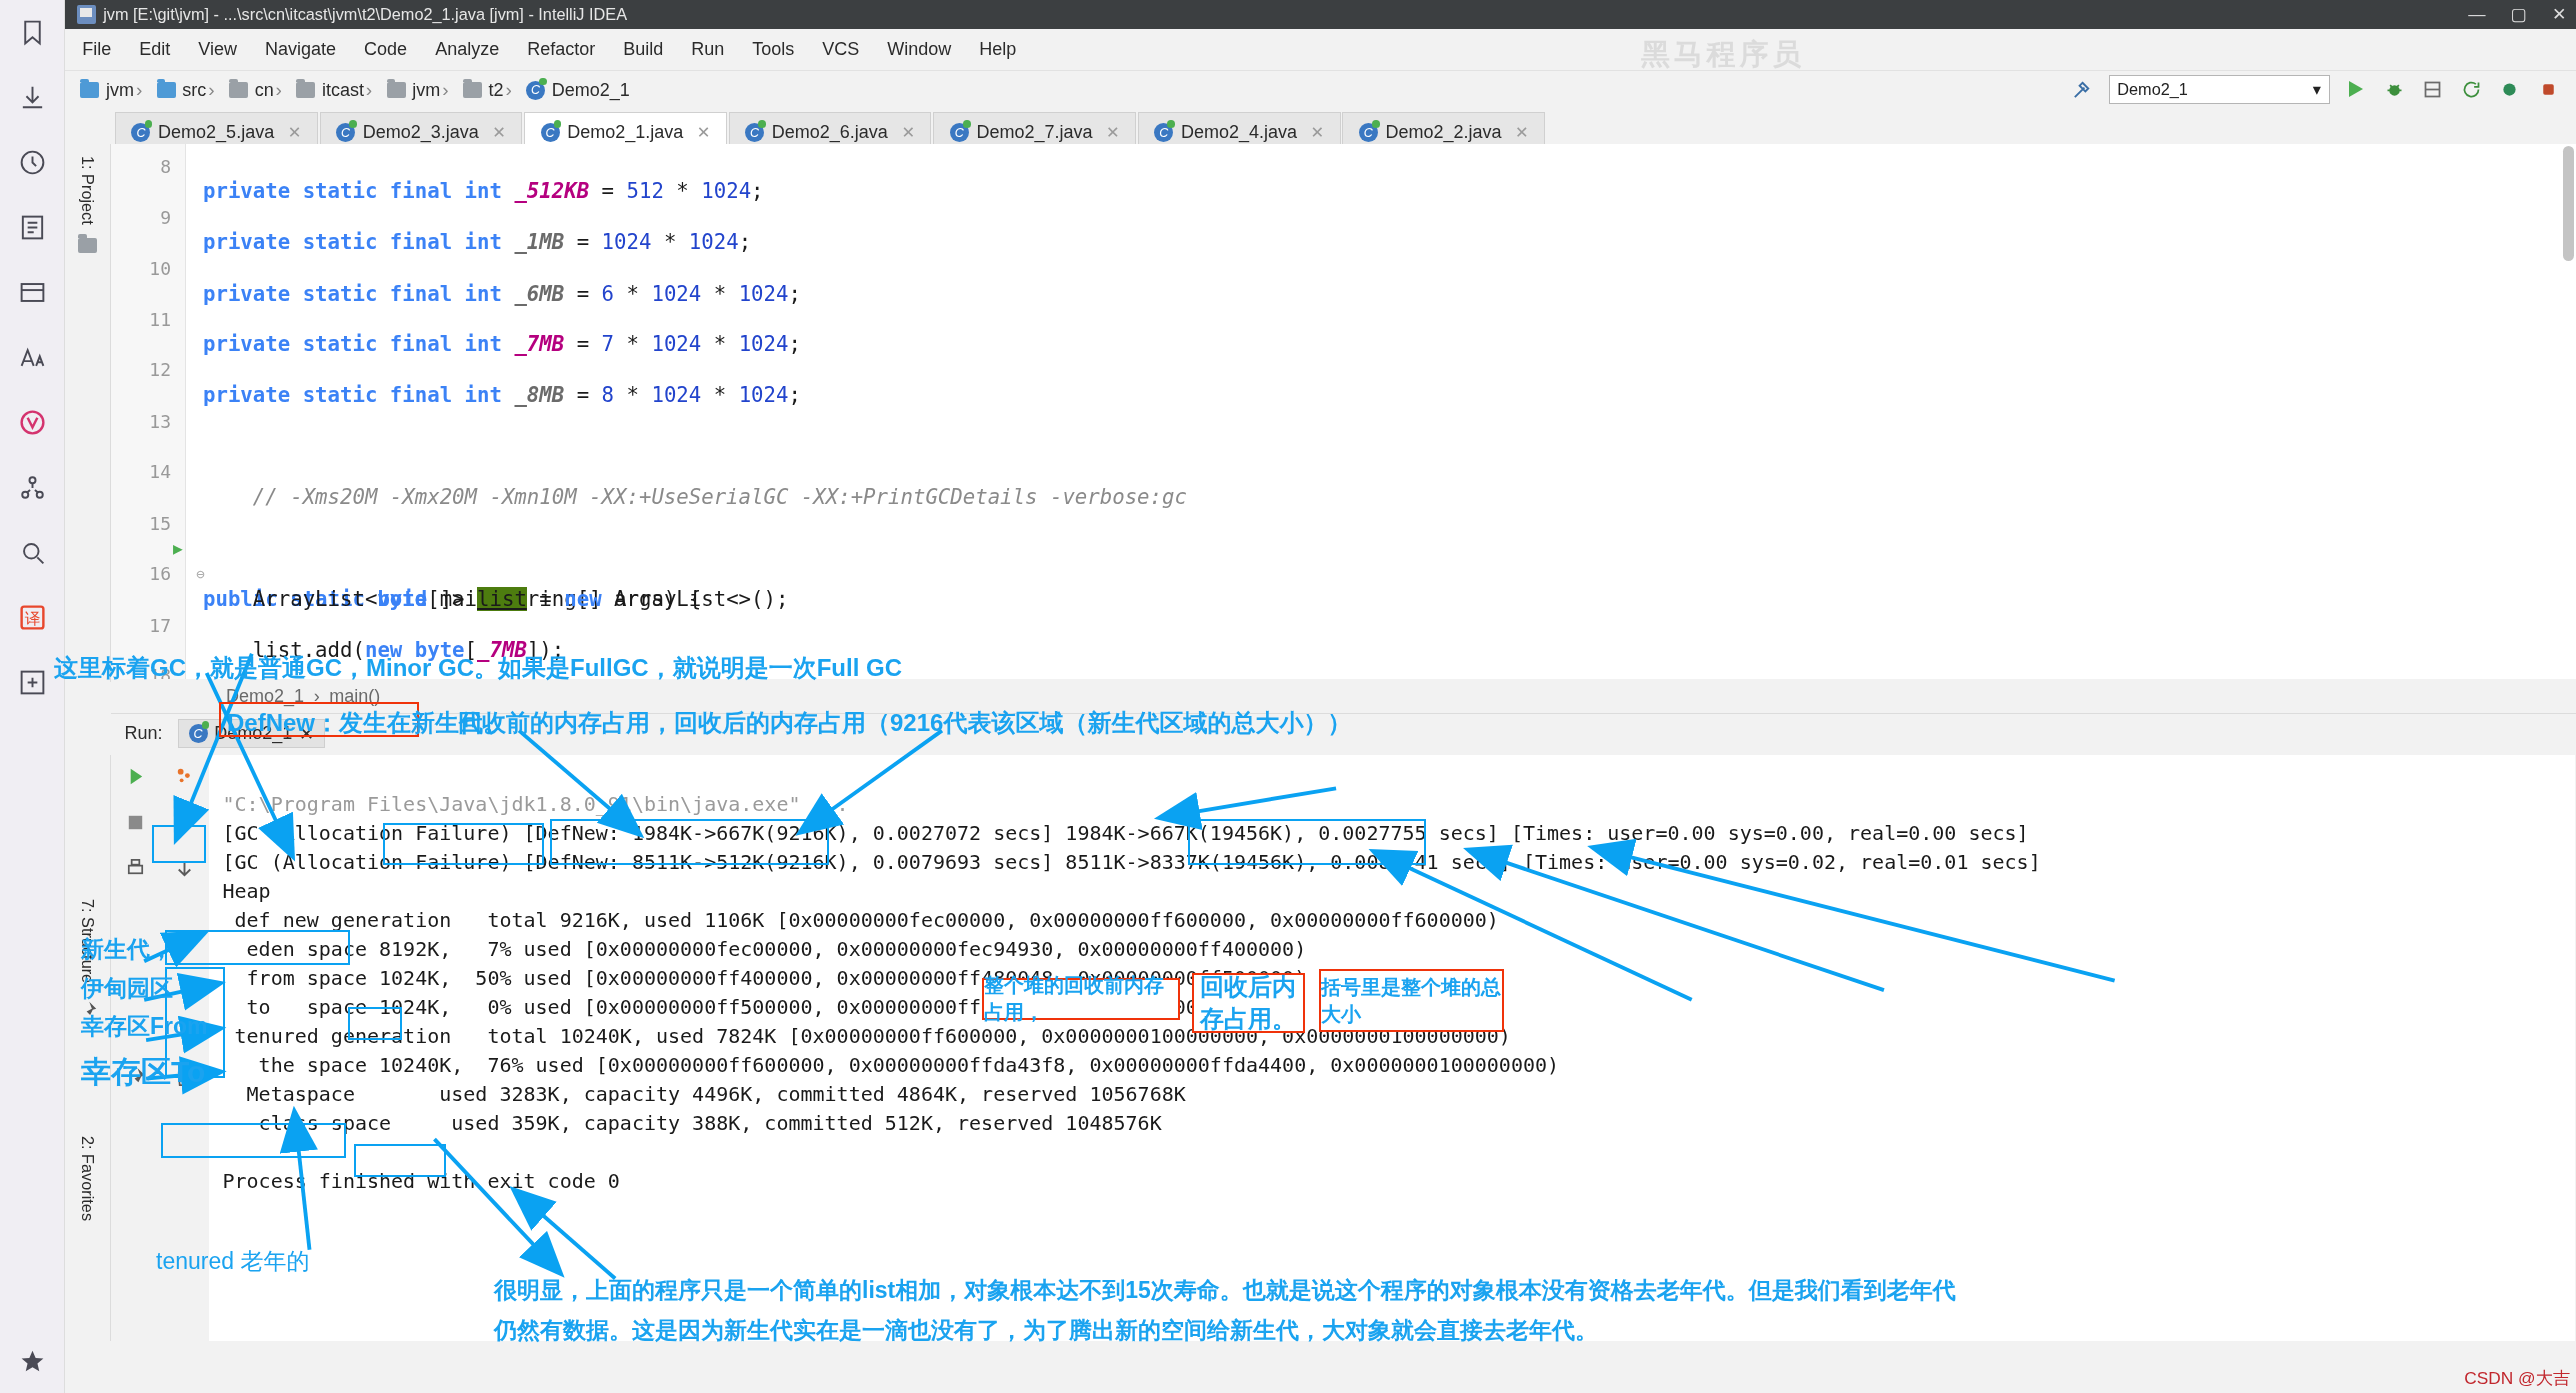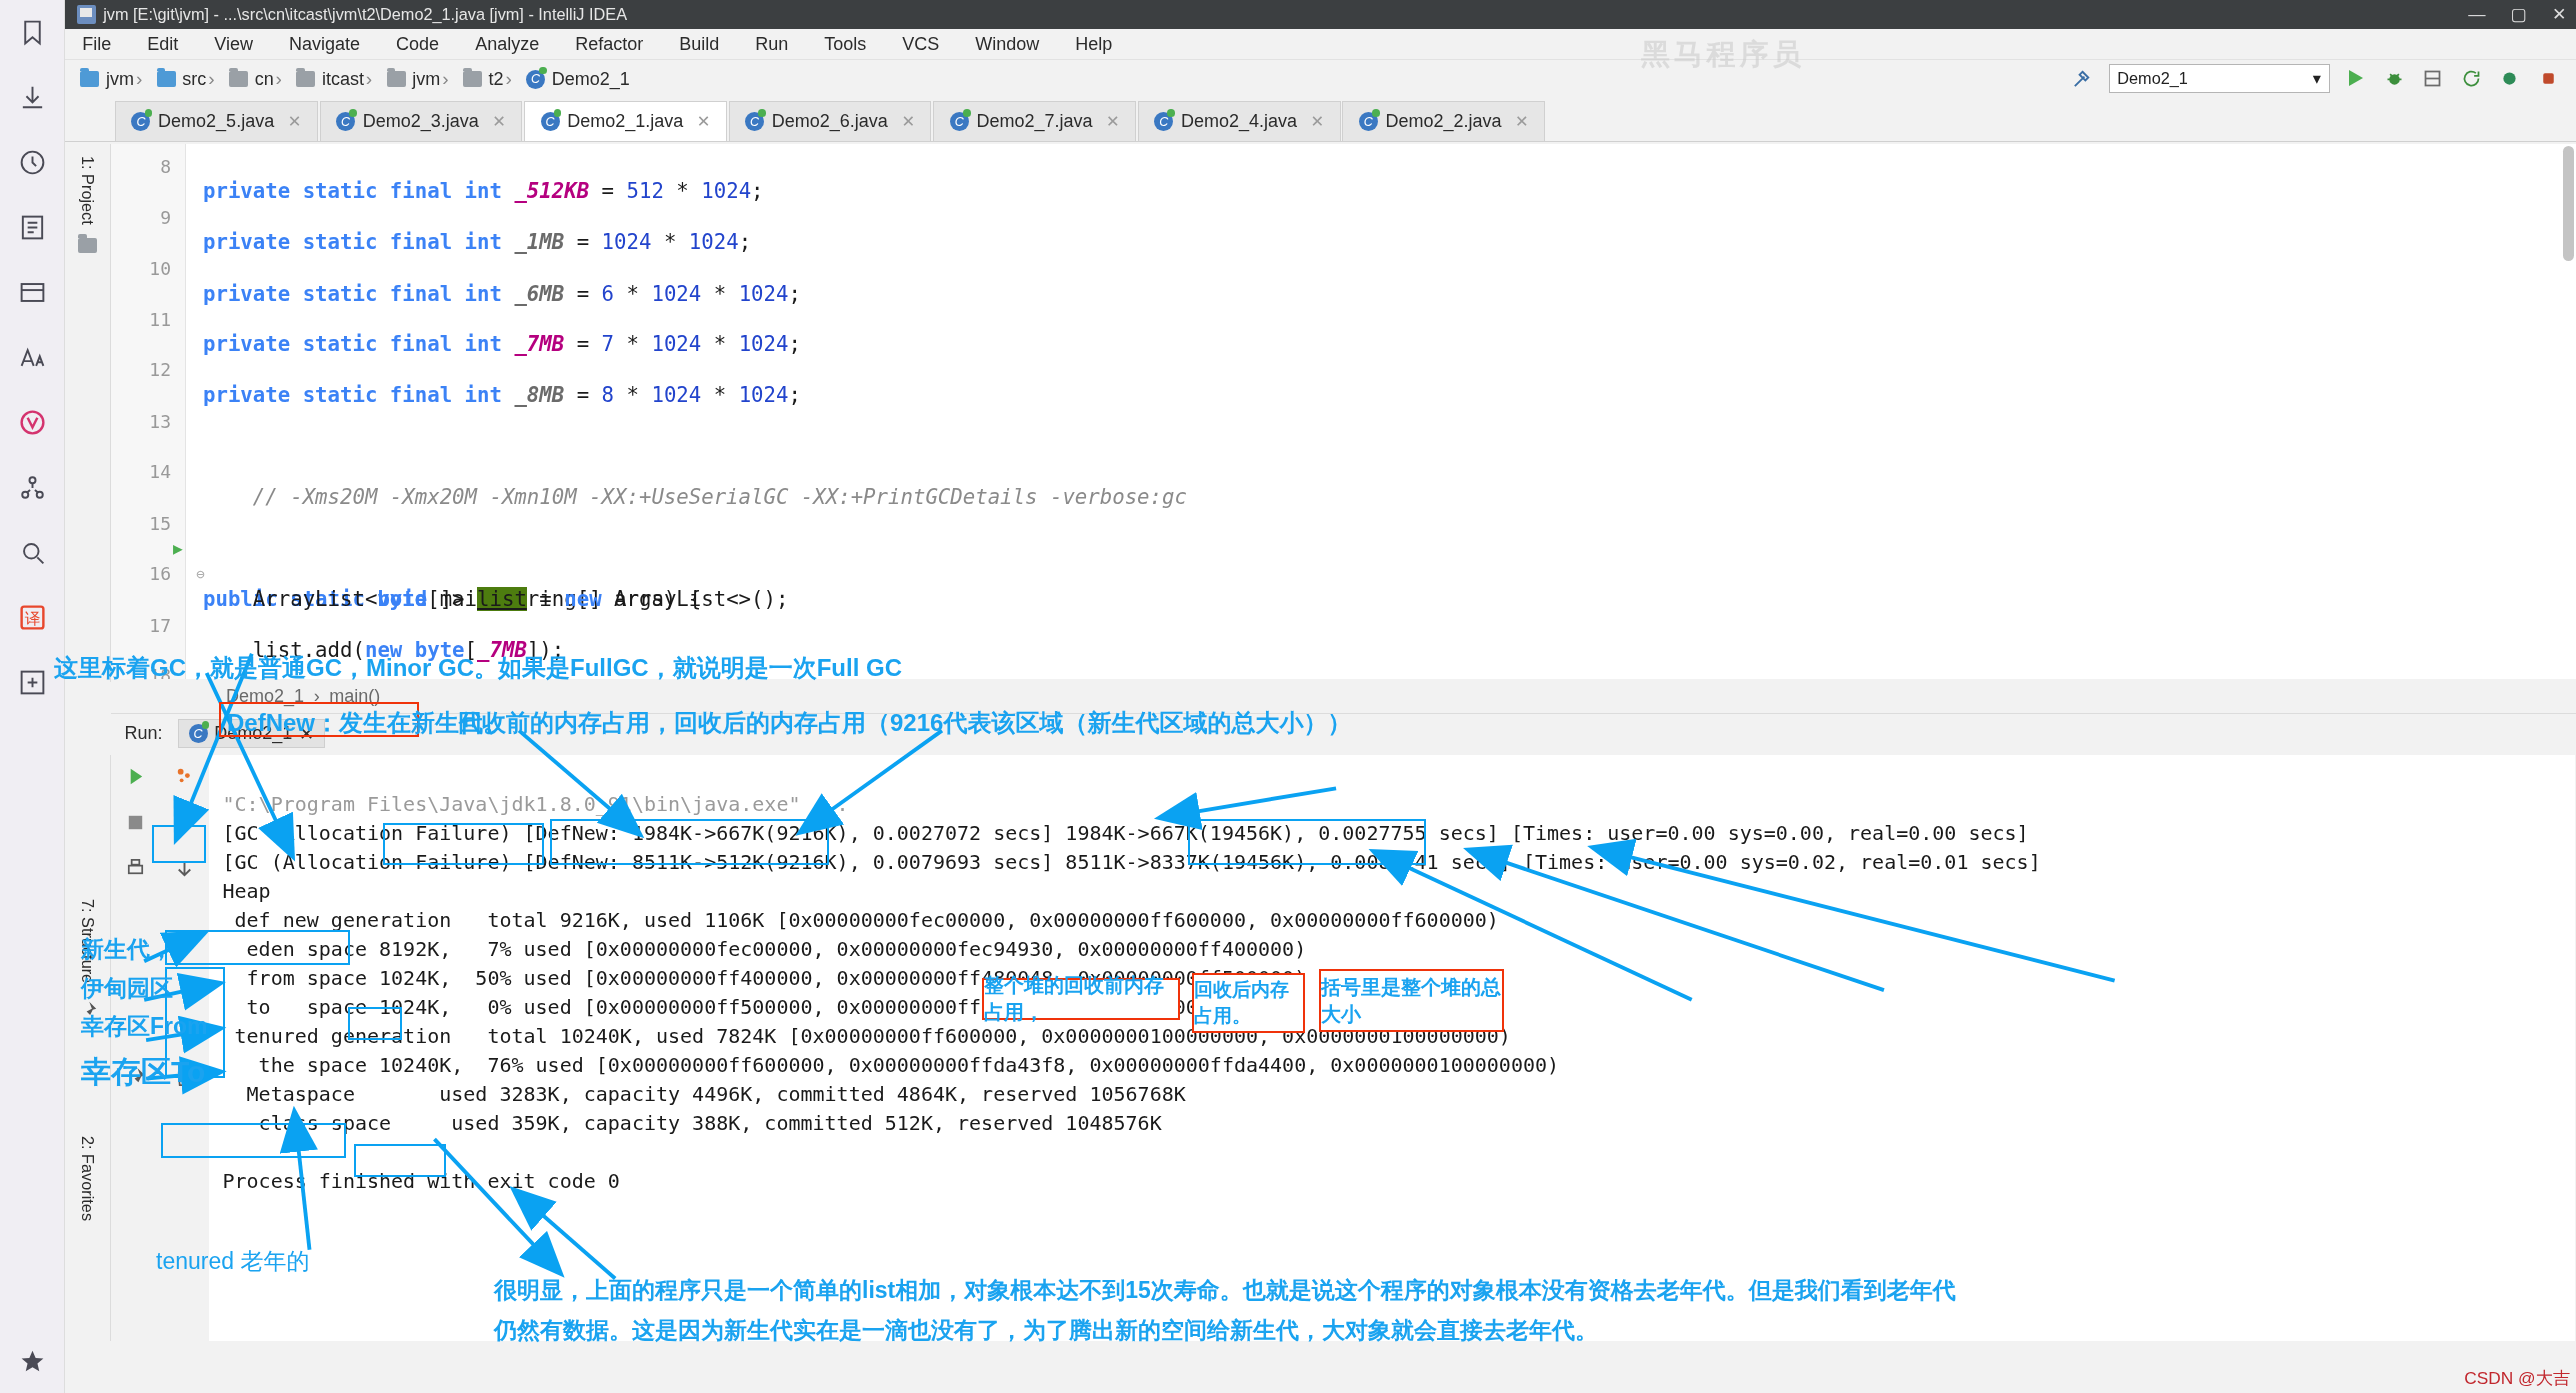--- a/index.html
+++ b/index.html
@@ -25,22 +25,22 @@
               display:flex; align-items:center; font-size:16.3px; padding-left:11.5px; }
   .titlebar .tb-icon { width:19px; height:19px; margin-right:7.7px;
                        background:#6c8ebf; border-radius:1.9px; display:inline-block;
                        position:relative; }
   .titlebar .tb-icon::after{ content:""; position:absolute; left:3.8px; top:2.9px; width:11.5px; height:8.7px;
                        background:#e8e8e8; }
   .win-ctrls { position:absolute; right:9.6px; top:0; height:29px; display:flex; align-items:center;
                gap:25px; color:#ddd; font-size:17.3px; }
 
   
-  .menubar { height:31px; background:#f2f2f2; display:flex; align-items:center;
-             padding-left:17.3px; gap:36px; font-size:18px; color:#2b2b2b; border-bottom:1px solid #e2e2e2;}
+  .menubar { height:42px; background:#f2f2f2; display:flex; align-items:center;
+             padding-left:17.3px; gap:28px; font-size:18px; color:#2b2b2b; border-bottom:1px solid #e2e2e2;}
 
   
   .navbar { height:38px; background:#f2f2f2; display:flex; align-items:center;
             padding-left:15.4px; font-size:18px; color:#2b2b2b; position:relative; }
   .crumb { display:flex; align-items:center; gap:6.7px; }
   .crumb + .crumb::before { content:"›"; color:#888; margin:0 7.7px 0 1.9px; font-size:19px; }
   .folder { width:19px; height:15.4px; background:#9aa0a6; border-radius:1.9px 1.9px 1.9px 1.9px; position:relative; display:inline-block;}
   .folder.blue { background:#4e9ad6; }
   .folder::before{ content:""; position:absolute; left:0; top:-3.8px; width:8.7px; height:3.8px;
                    background:inherit; border-radius:1.9px 1.9px 0 0; }
@@ -527,21 +527,21 @@
   <div class="box-blue" style="left:165px; top:930px; width:185px; height:35px;"></div>
   <div class="box-blue" style="left:165px; top:967px;width:60px;  height:111px;"></div>
   <div class="box-blue" style="left:348px; top:1007px;width:54px;  height:33px;"></div>
   <div class="box-blue" style="left:161px; top:1123px;width:185px; height:35px;"></div>
   <div class="box-blue" style="left:354px; top:1144px;width:92px;  height:33px;"></div>
 
   <div class="box-red" style="left:219px; top:702px; width:200px; height:35px;"></div>
   <div class="anno-red-box" style="left:982px; top:978px; width:198px; height:42px; font-size:20px;">
     <span>整个堆的回收前内存占用，</span>
   </div>
-  <div class="anno-red-box" style="left:1192px; top:973px; width:113px; height:60px; font-size:19px;">
+  <div class="anno-red-box" style="left:1192px; top:973px; width:113px; height:60px; font-size:24px;padding-left:6px;">
     <span>回收后内存占用。</span>
   </div>
   <div class="anno-red-box" style="left:1319px; top:969px; width:185px; height:63px; font-size:20px;">
     <span>括号里是整个堆的总大小</span>
   </div>
 
   <div class="anno" style="left:54px;  top:652px;  font-size:24px;">这里标着GC，就是普通GC，Minor GC。如果是FullGC，就说明是一次Full GC</div>
 
   <div class="anno" style="left:227px; top:707px;  font-size:24px;">DefNew：发生在新生代。</div>
 

